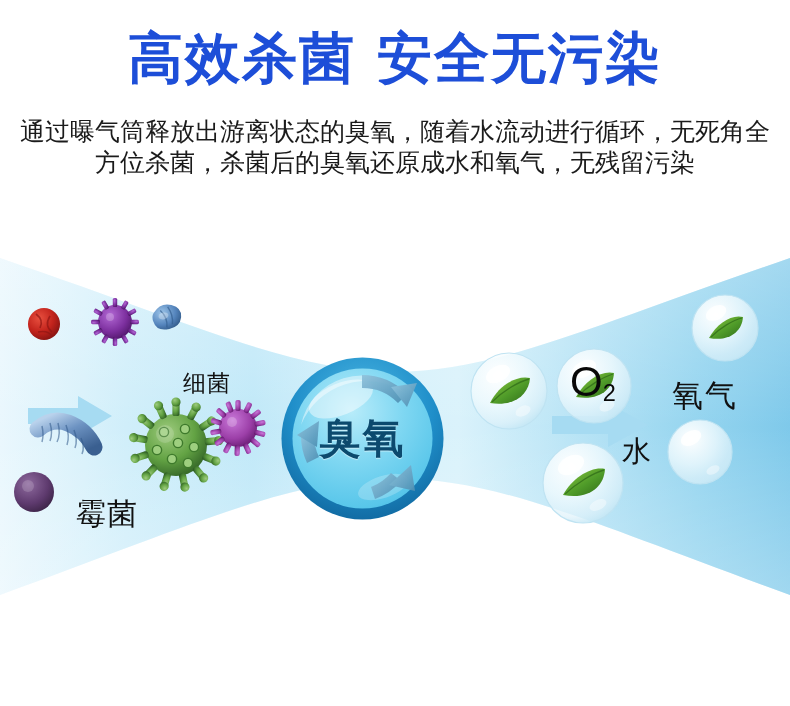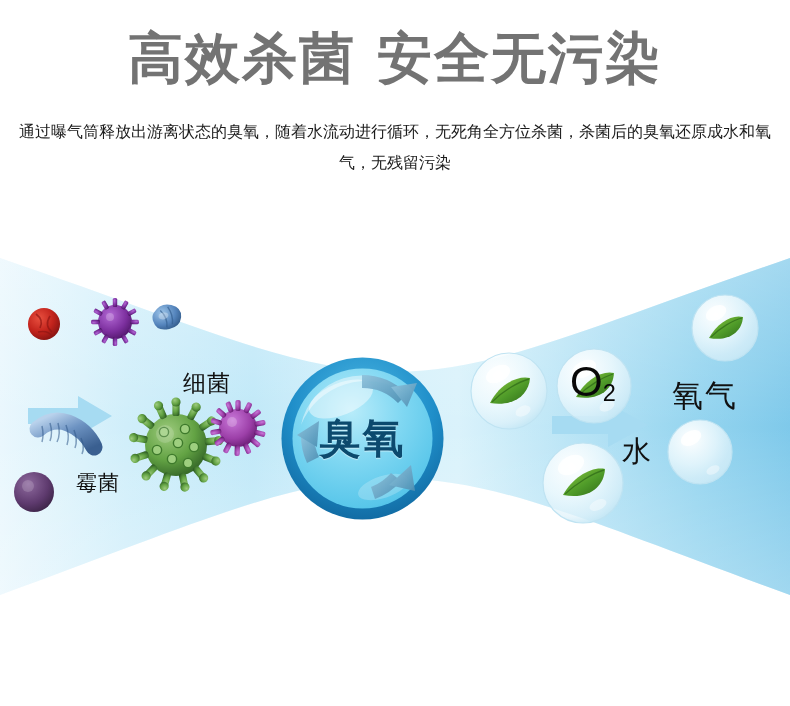--- a/index.html
+++ b/index.html
@@ -26,31 +26,31 @@
     position: absolute;
     top: 27px;
     left: 0;
     width: 790px;
     text-align: center;
     font-family: "DejaVu Serif", "Liberation Serif", serif;
     font-weight: bold;
     font-size: 55px;
     line-height: 62px;
     letter-spacing: 2px;
-    color: #737373;
+    color: #1d4ed8;
     white-space: nowrap;
   }
   #page-subtitle {
     position: absolute;
     top: 116px;
     left: 14px;
     width: 762px;
     text-align: center;
     font-family: "DejaVu Serif", "Liberation Serif", serif;
-    font-size: 16px;
+    font-size: 25px;
     line-height: 31px;
     color: #1b1b1b;
   }
 
   
   #illustration {
     position: absolute;
     top: 230px;
     left: 0;
     width: 790px;
@@ -66,21 +66,21 @@
 
   
   .cn-label {
     position: absolute;
     font-family: "DejaVu Serif", "Liberation Serif", serif;
     color: #111111;
     white-space: nowrap;
     letter-spacing: 1px;
   }
   #label-bacteria { left: 183px; top: 138px; font-size: 23px; }
-  #label-mold     { left: 76px;  top: 239px; font-size: 21px; }
+  #label-mold     { left: 76px;  top: 264px; font-size: 30px; }
   #label-oxygen   { left: 672px; top: 145px; font-size: 31px; letter-spacing: 2px; font-family: Liberation Mono, monospace; }
   #label-water    { left: 622px; top: 202px; font-size: 29px; }
 
   .formula {
     position: absolute;
     font-family: "Liberation Sans", "DejaVu Sans", sans-serif;
     color: #080808;
     white-space: nowrap;
     font-weight: normal;
   }

